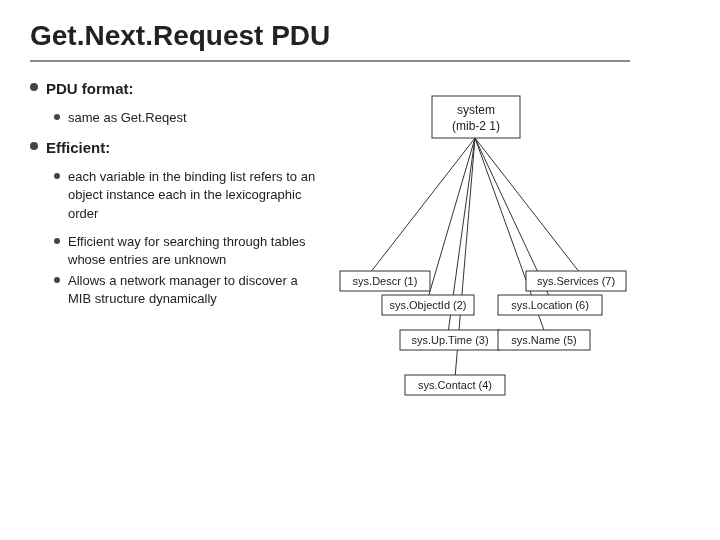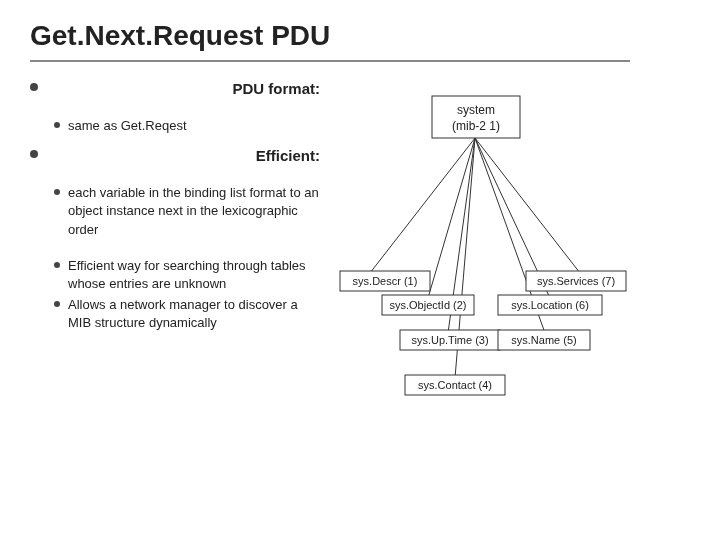--- a/index.html
+++ b/index.html
@@ -52,21 +52,20 @@
 
     .bullet-section {
       margin-bottom: 10px;
     }
 
     .bullet-main {
       display: flex;
       align-items: flex-start;
       gap: 8px;
       margin-bottom: 4px;
-      justify-content: space-between;
     }
 
     .bullet-dot {
       width: 8px;
       height: 8px;
       background: #444;
       border-radius: 50%;
       margin-top: 5px;
       flex-shrink: 0;
     }
@@ -82,21 +81,21 @@
 
     .bullet-main-text {
       font-size: 15px;
       font-weight: bold;
       color: #222;
       line-height: 1.4;
     }
 
     .sub-bullets {
       margin-left: 24px;
-      margin-top: 18px;
+      margin-top: 10px;
       margin-bottom: 6px;
     }
 
     .sub-bullet {
       display: flex;
       align-items: flex-start;
       gap: 8px;
       margin-bottom: 3px;
     }
 
@@ -163,21 +162,21 @@
       </div>
 
       <div class="bullet-section">
         <div class="bullet-main">
           <div class="bullet-dot"></div>
           <span class="bullet-main-text">Efficient:</span>
         </div>
         <div class="sub-bullets">
           <div class="sub-bullet">
             <div class="bullet-sub-dot"></div>
-            <span class="sub-bullet-text">each variable in the binding list format to an object instance next in the lexicographic order</span>
+            <span class="sub-bullet-text">each variable in the binding list refers to an object instance each in the lexicographic order</span>
           </div>
         </div>
       </div>
 
 
       <div class="bullet-section">
         <div class="sub-bullets">
           <div class="sub-bullet">
             <div class="bullet-sub-dot"></div>
             <span class="sub-bullet-text">Efficient way for searching through tables whose entries are unknown</span>

